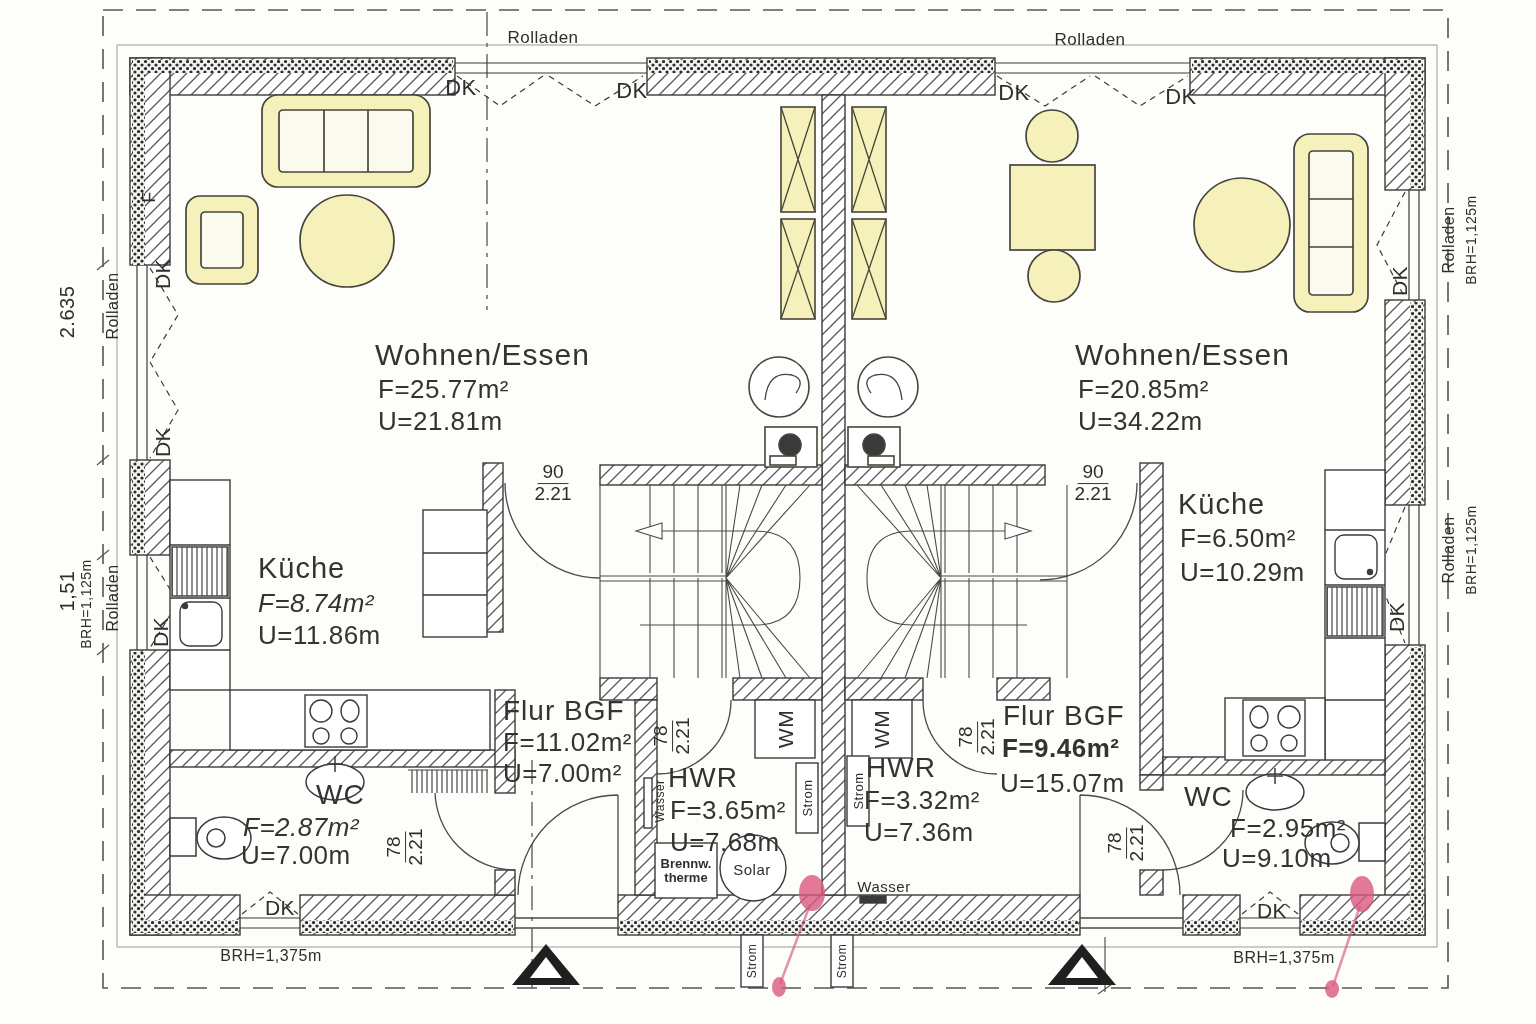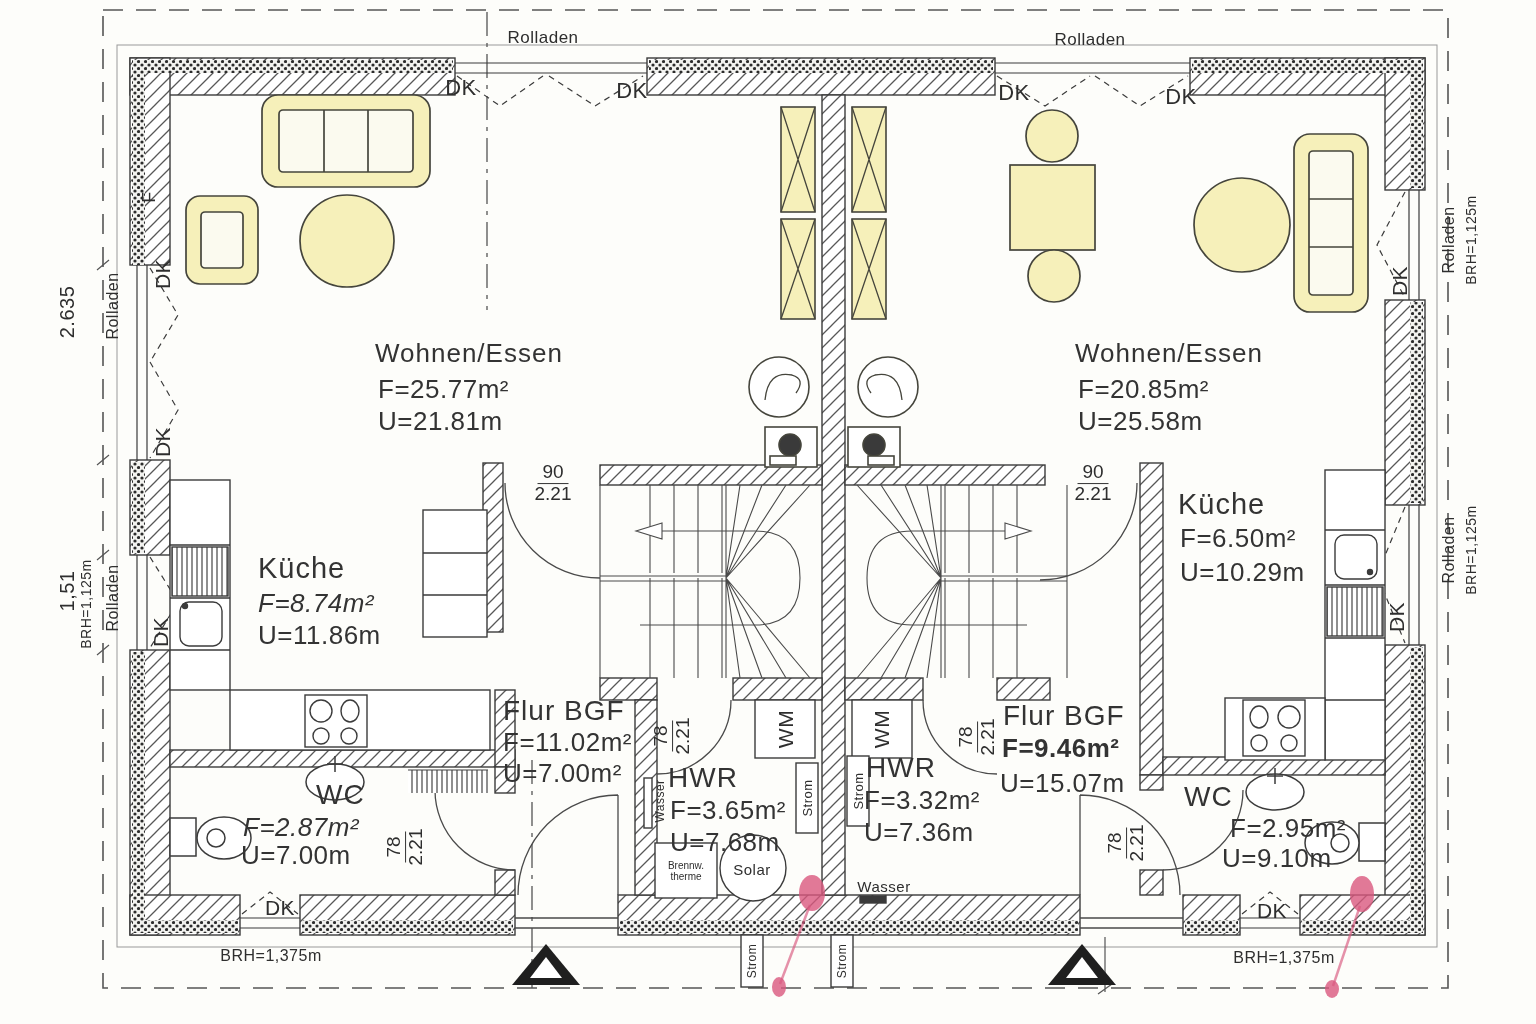--- a/index.html
+++ b/index.html
@@ -3,28 +3,28 @@
 <meta charset="utf-8">
 <style>
   html,body{margin:0;padding:0;background:#fbfbf8;}
   #plan{position:relative;width:1536px;height:1024px;background:#fdfdfa;overflow:hidden;
         font-family:"Liberation Sans",sans-serif;}
   #plan svg{position:absolute;left:0;top:0;}
   .lbl{position:absolute;color:#2e2e2e;white-space:nowrap;pointer-events:none;
        font-family:"Liberation Sans",sans-serif;letter-spacing:.5px;}
   .c{transform:translate(-50%,-50%);}
   .cr{transform:translate(-50%,-50%) rotate(-90deg);}
-  .room{font-size:26px;letter-spacing:1px;color:#333;}
+  .room{font-size:30px;letter-spacing:1px;color:#333;}
   .val{font-size:26px;color:#333;}
   .frac{position:absolute;display:flex;flex-direction:column;align-items:center;
         font-size:19px;color:#2e2e2e;line-height:1.05;pointer-events:none;}
   .frac .n{border-bottom:1.6px solid #333;padding:0 5px 1px;}
   .fc{transform:translate(-50%,-50%);}
   .fcr{transform:translate(-50%,-50%) rotate(-90deg);}
-  .tiny{font-size:10px;line-height:1.1;text-align:center;letter-spacing:0;}
+  .tiny{font-size:13px;line-height:1.1;text-align:center;letter-spacing:0;font-weight:bold;}
 </style>
 </head>
 <body>
 
 <div id="plan">
 
 <svg width="1536" height="1024" viewBox="0 0 1536 1024">
   <defs>
     <pattern id="hatch" patternUnits="userSpaceOnUse" width="13" height="13">
       <rect width="13" height="13" fill="#ffffff"></rect>
@@ -324,21 +324,21 @@
 <div class="lbl val" style="left:503px;top:758px;">U=7.00m²</div>
 <div class="lbl room" style="left:668px;top:762px;font-size:28px;">HWR</div>
 <div class="lbl val" style="left:670px;top:795px;">F=3.65m²</div>
 <div class="lbl val" style="left:670px;top:827px;">U=7.68m</div>
 <div class="lbl room" style="left:316px;top:779px;font-size:28px;">WC</div>
 <div class="lbl val" style="left:243px;top:812px;font-style:italic;">F=2.87m²</div>
 <div class="lbl val" style="left:241px;top:840px;">U=7.00m</div>
 
 <div class="lbl room" style="left:1075px;top:338px;">Wohnen/Essen</div>
 <div class="lbl val" style="left:1078px;top:374px;">F=20.85m²</div>
-<div class="lbl val" style="left:1078px;top:406px;">U=25.58m</div>
+<div class="lbl val" style="left:1078px;top:406px;">U=34.22m</div>
 <div class="lbl room" style="left:1178px;top:488px;font-size:29px;">Küche</div>
 <div class="lbl val" style="left:1180px;top:523px;">F=6.50m²</div>
 <div class="lbl val" style="left:1180px;top:557px;">U=10.29m</div>
 <div class="lbl room" style="left:1003px;top:700px;font-size:28px;">Flur BGF</div>
 <div class="lbl val" style="left:1002px;top:733px;font-weight:bold;">F=9.46m²</div>
 <div class="lbl val" style="left:1000px;top:768px;">U=15.07m</div>
 <div class="lbl room" style="left:866px;top:752px;font-size:28px;">HWR</div>
 <div class="lbl val" style="left:864px;top:785px;">F=3.32m²</div>
 <div class="lbl val" style="left:864px;top:817px;">U=7.36m</div>
 <div class="lbl room" style="left:1184px;top:781px;font-size:28px;">WC</div>

